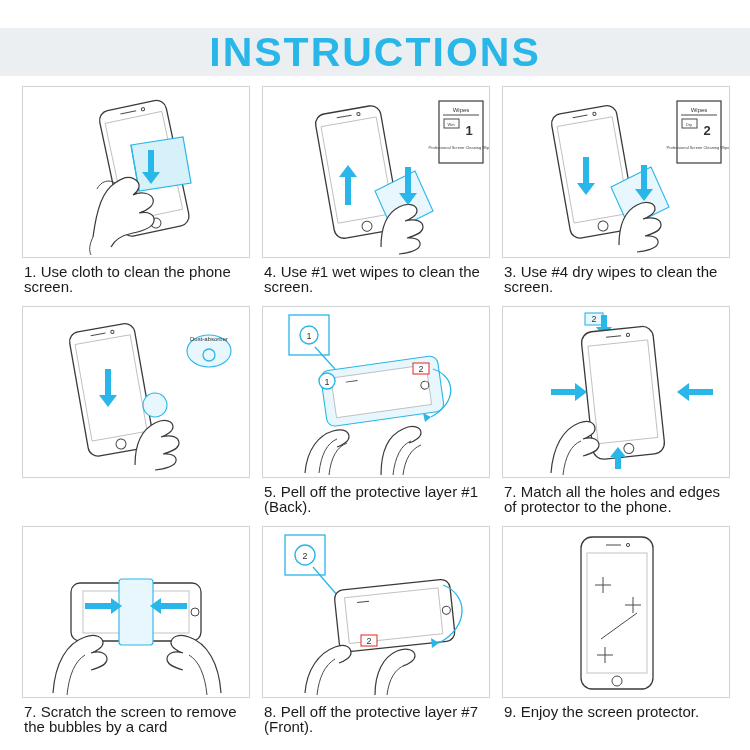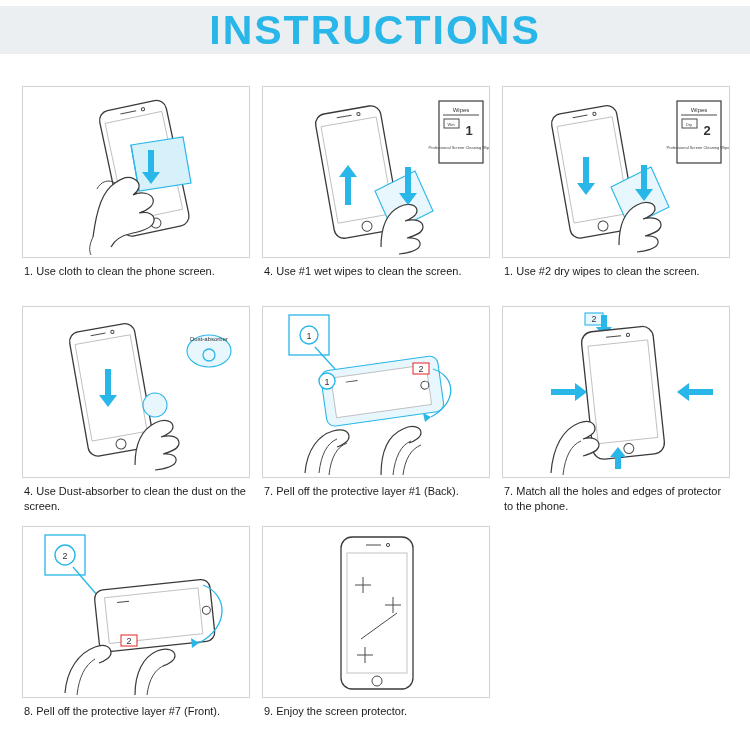--- a/index.html
+++ b/index.html
@@ -15,21 +15,21 @@
   }
   .page {
     position: relative;
     width: 750px;
     height: 750px;
     background: #ffffff;
     box-sizing: border-box;
   }
   .title-band {
     position: absolute;
-    left: 0; top: 6px;
+    left: 0; top: 28px;
     width: 750px;
     height: 48px;
     background: #eceff1;
     display: flex;
     align-items: center;
     justify-content: center;
   }
   .title-text {
     font-size: 41px;
     font-weight: bold;
@@ -53,21 +53,21 @@
   .panel {
     width: 228px;
     height: 172px;
     border: 1px solid #cfd3d6;
     box-sizing: border-box;
     position: relative;
     background: #fff;
     overflow: hidden;
   }
   .caption {
-    font-size: 11px;
+    font-size: 15px;
     line-height: 15px;
     color: #1b1b1b;
     padding: 6px 2px 0 2px;
     min-height: 34px;
   }
   svg { display: block; }
 
   
   .ln { fill: none; stroke: #3a3a3a; stroke-width: 1.2; }
   .ln-thin { fill: none; stroke: #4a4a4a; stroke-width: 1; }
@@ -176,21 +176,21 @@
           <path d="M144 78 l0 24 l6 0 l-9 12 l-9 -12 l6 0 l0 -24 z" class="arrow"></path>
           <rect x="174" y="14" width="44" height="62" class="ln" fill="#ffffff"></rect>
           <text x="196" y="25" class="txt-small" text-anchor="middle">Wipes</text>
           <line x1="178" y1="28" x2="214" y2="28" class="ln-thin"></line>
           <rect x="179" y="32" width="15" height="9" class="ln-thin"></rect>
           <text x="186" y="39" class="txt-tiny" text-anchor="middle">Dry</text>
           <text x="204" y="48" class="txt-num" text-anchor="middle">2</text>
           <text x="196" y="62" class="txt-tiny" text-anchor="middle">Professional Screen Cleaning Wipes</text>
         </svg>
       </div>
-      <div class="caption">1. Use #2 dry wipes to clean the screen.</div>
+      <div class="caption">3. Use #4 dry wipes to clean the screen.</div>
     </div>
 
     <div class="cell">
       <div class="panel">
         <svg width="226" height="170" viewBox="0 0 226 170">
           <g transform="rotate(-10 88 86)">
             <rect x="56" y="20" width="66" height="126" rx="10" class="phone-body"></rect>
             <rect x="61" y="32" width="56" height="98" class="screen"></rect>
             <circle cx="89" cy="138" r="5" class="ln-thin"></circle>
             <line x1="78" y1="26" x2="93" y2="26" class="ln-thin"></line>
@@ -201,21 +201,20 @@
           <circle cx="132" cy="98" r="12" class="cyan-soft"></circle>
           <path d="M112 158 C112 136 120 122 132 116 C142 111 150 114 150 120 C150 124 144 128 138 130
                    C148 127 156 130 156 136 C156 141 148 145 140 147
                    C148 146 154 149 153 154 C152 159 142 162 132 163" class="hand"></path>
 
           <ellipse cx="186" cy="44" rx="22" ry="16" class="cyan-soft"></ellipse>
           <text x="186" y="34" class="txt-small" text-anchor="middle">Dust-absorber</text>
           <circle cx="186" cy="48" r="6" class="cyan-line"></circle>
         </svg>
       </div>
-      <div class="caption">4. Use Dust-absorber to clean the dust on the screen.</div>
     </div>
 
     <div class="cell">
       <div class="panel">
         <svg width="226" height="170" viewBox="0 0 226 170">
 
           <rect x="26" y="8" width="40" height="40" class="cyan-line" fill="#ffffff"></rect>
           <circle cx="46" cy="28" r="9" class="num-circle"></circle>
           <text x="46" y="31.5" class="num-circle-txt">1</text>
           <line x1="52" y1="40" x2="72" y2="62" class="cyan-line"></line>
@@ -235,21 +234,21 @@
           <path d="M168 110 l-8 -4 l2 9 z" class="arrow"></path>
 
           <path d="M42 166 C44 142 56 128 70 124 C80 121 86 124 86 130 C86 134 80 138 74 140" class="hand"></path>
           <path d="M56 166 C58 148 64 136 74 132" class="ln-thin"></path>
           <path d="M66 168 C68 150 74 140 84 136" class="ln-thin"></path>
           <path d="M118 168 C118 144 126 128 140 122 C150 117 158 120 158 126 C158 130 152 134 146 136" class="hand"></path>
           <path d="M130 168 C132 150 138 138 148 134" class="ln-thin"></path>
           <path d="M140 168 C142 152 148 142 158 138" class="ln-thin"></path>
         </svg>
       </div>
-      <div class="caption">7. Pell off the protective layer #1 (Back).</div>
+      <div class="caption">5. Pell off the protective layer #1 (Back).</div>
     </div>
 
     <div class="cell">
       <div class="panel">
         <svg width="226" height="170" viewBox="0 0 226 170">
 
           <rect x="82" y="6" width="18" height="12" class="cyan-soft"></rect>
           <text x="91" y="15" class="num-circle-txt">2</text>
 
           <path d="M104 8 l0 12 l5 0 l-8 10 l-8 -10 l5 0 l0 -12 z" class="arrow"></path>
@@ -269,20 +268,44 @@
           <path d="M118 162 l0 -12 l5 0 l-8 -10 l-8 10 l5 0 l0 12 z" class="arrow"></path>
 
           <path d="M48 166 C50 140 60 122 76 116 C86 112 92 116 92 122 C92 126 86 130 80 132
                    C90 129 96 133 96 138 C96 143 88 147 80 149" class="hand"></path>
           <path d="M60 168 C62 150 68 138 78 134" class="ln-thin"></path>
         </svg>
       </div>
       <div class="caption">7. Match all the holes and edges of protector to the phone.</div>
     </div>
 
+    <div class="cell">
+      <div class="panel">
+        <svg width="226" height="170" viewBox="0 0 226 170">
+
+          <rect x="48" y="56" width="130" height="58" rx="9" class="phone-body"></rect>
+          <rect x="60" y="64" width="106" height="42" class="screen"></rect>
+          <circle cx="172" cy="85" r="4" class="ln-thin"></circle>
+
+          <rect x="96" y="52" width="34" height="66" rx="3" class="cyan-soft"></rect>
+
+          <path d="M62 82 l26 0 l0 5 l11 -8 l-11 -8 l0 5 l-26 0 z" class="arrow"></path>
+          <path d="M164 82 l-26 0 l0 5 l-11 -8 l11 -8 l0 5 l26 0 z" class="arrow"></path>
+
+          <path d="M30 166 C32 136 44 116 62 110 C72 106 80 110 80 116 C80 120 74 124 68 126
+                   C78 123 84 127 84 132 C84 137 76 141 68 143" class="hand"></path>
+          <path d="M44 168 C46 148 52 134 62 128" class="ln-thin"></path>
+
+          <path d="M198 166 C196 136 184 116 166 110 C156 106 148 110 148 116 C148 120 154 124 160 126
+                   C150 123 144 127 144 132 C144 137 152 141 160 143" class="hand"></path>
+          <path d="M184 168 C182 148 176 134 166 128" class="ln-thin"></path>
+        </svg>
+      </div>
+      <div class="caption">7. Scratch the screen to remove the bubbles by a card</div>
+    </div>
 
     <div class="cell">
       <div class="panel">
         <svg width="226" height="170" viewBox="0 0 226 170">
 
           <rect x="22" y="8" width="40" height="40" class="cyan-line" fill="#ffffff"></rect>
           <circle cx="42" cy="28" r="10" class="num-circle"></circle>
           <text x="42" y="32" class="num-circle-txt">2</text>
           <line x1="50" y1="40" x2="74" y2="68" class="cyan-line"></line>
 

